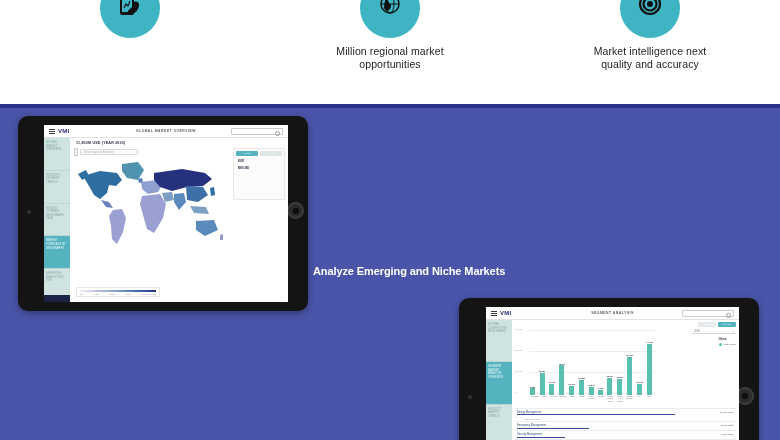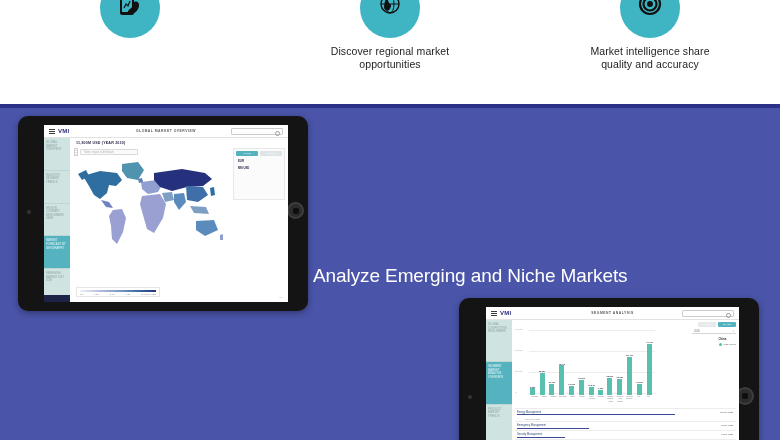--- a/index.html
+++ b/index.html
@@ -256,21 +256,21 @@
     position:relative; border-top:0.6px solid #ececec; padding:1.5px 0 1.5px 2px;
   }
   .seg-name { font-size:2.6px; color:#2b4a7a; }
   .seg-amt { position:absolute; right:3px; top:1.5px; font-size:2.4px; color:#4a4a4a; }
   .seg-bar { height:1.2px; background:#3a4a9a; margin-top:0.8px; }
   .seg-sub { font-size:2.2px; color:#8a8a8a; margin:1.5px 0 1px 10px; }
 
   
   .copy-block { position:absolute; color:#ffffff; }
   .copy-title {
-    font-size: 19px; font-weight: normal; letter-spacing: -0.1px;
+    font-size: 11px; font-weight: bold; letter-spacing: -0.1px;
     margin-bottom: 15px; color:#ffffff;
   }
   .copy-body {
     font-size: 13.4px; line-height: 15.6px; color:#eef0fb; font-weight:400;
   }
   #copy-analyze { left: 313px; top: 157px; width: 448px; }
 </style>
 </head>
 <body>
 
@@ -292,33 +292,33 @@
 
     <div class="feature-item">
       <div class="feature-icon-circle">
         <svg width="30" height="28" viewBox="0 0 30 28" aria-hidden="true">
           <circle cx="15" cy="10" r="9" fill="none" stroke="#111" stroke-width="1.4"></circle>
           <ellipse cx="15" cy="10" rx="4" ry="9" fill="none" stroke="#111" stroke-width="1"></ellipse>
           <path d="M6 10 H24" stroke="#111" stroke-width="1"></path>
           <path d="M11 4 c3 2 2 5 4 6 c2 1 1 4 -1 6 c-2 2 -5 0 -5 -3 c0 -3 1 -6 2 -9z" fill="#111"></path>
         </svg>
       </div>
-      <div class="feature-label">Discover regional market opportunities</div>
+      <div class="feature-label">Million regional market opportunities</div>
     </div>
 
 
     <div class="feature-item">
       <div class="feature-icon-circle">
         <svg width="30" height="28" viewBox="0 0 30 28" aria-hidden="true">
           <circle cx="15" cy="10" r="10" fill="none" stroke="#111" stroke-width="2.2"></circle>
           <circle cx="15" cy="10" r="6.5" fill="none" stroke="#111" stroke-width="2.2"></circle>
           <circle cx="15" cy="10" r="3" fill="#111"></circle>
         </svg>
       </div>
-      <div class="feature-label">Market intelligence share quality and accuracy</div>
+      <div class="feature-label">Market intelligence next quality and accuracy</div>
     </div>
 
   </div>
 
   <div class="strip-divider"></div>
 
   <div class="body-panel">
 
     <div class="tablet" id="tablet-map">
       <div class="cam"></div>

